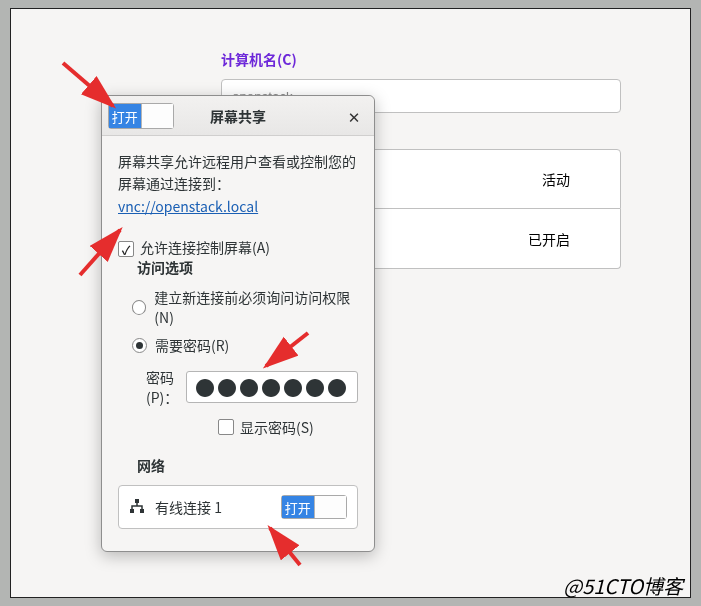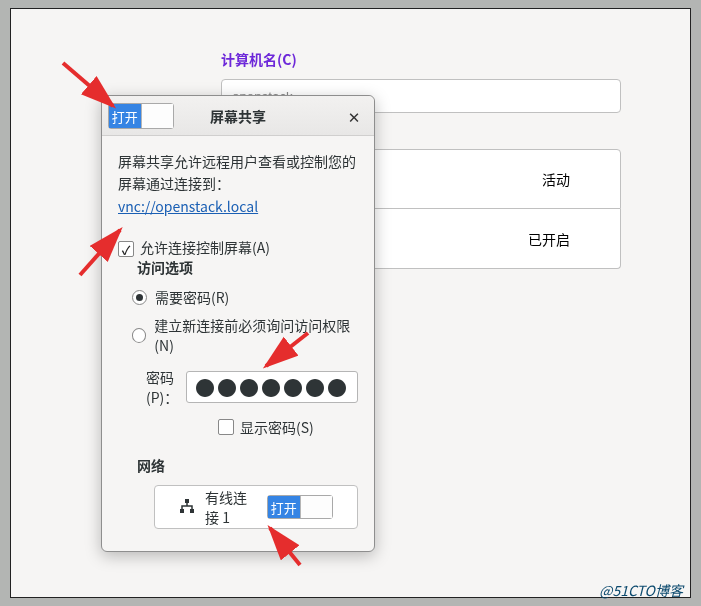--- a/index.html
+++ b/index.html
@@ -80,30 +80,30 @@
     .chk-row { display:flex; align-items:flex-end; gap:6px; margin-bottom:0;}
     .chk { width:16px;height:16px;border:1px solid #888;border-radius:2px;background:#fff;display:flex;align-items:center;justify-content:center;font-size:12px;}
     .chk.checked::after{content:"✓";color:#222;font-weight:bold;}
     .section-title { font-weight: bold; margin-bottom:10px;margin-left:19px;}
     .radio-row { display:flex; align-items:center; gap:8px; margin:8px 0 8px 14px;}
     .radio { width:15px;height:15px;border:1px solid #888;border-radius:50%;background:#fff;position:relative;}
     .radio.checked::after{content:"";position:absolute;inset:3px;border-radius:50%;background:#2e3436;}
     .pwd-row { display:flex; align-items:center; margin:12px 0 10px 28px;}
     .pwd-input { flex:1; height:32px; border:1px solid #b5b5b5; border-radius:3px; background:#fff; padding:0 8px; font-size:20px; letter-spacing:2px; display:flex;align-items:center;}
     .showpwd-row { display:flex; align-items:center; gap:6px; margin-left:100px; margin-bottom:18px;}
-    .net-box { border:1px solid #c0c0c0; border-radius:4px; background:#fff; height:44px; margin-top:8px; display:flex; align-items:center; padding:0 24px; gap:10px;margin-left:36px;}
+    .net-box { border:1px solid #c0c0c0; border-radius:4px; background:#fff; height:44px; margin-top:8px; display:flex; align-items:center; padding:0 10px; gap:10px;}
     .net-icon { font-size:16px; }
     .net-name { flex:1; }
     .mini-toggle { width:66px; height:24px; border:1px solid #a9a9a9; border-radius:3px; display:flex; font-size:13px; cursor:pointer;}
     .mini-toggle .on{flex:1;background:#3584e4;color:#fff;display:flex;align-items:center;justify-content:center;}
     .mini-toggle .track{flex:1;background:#fdfdfd;border-left:1px solid #b5b5b5;}
 
     .arrow { position:absolute; pointer-events:none; }
     .arrow svg { display:block; }
-    .watermark { position:absolute; right:18px; bottom:6px; color:#0c4a6e; font-size:14px; font-style:italic;}
+    .watermark { position:absolute; right:18px; bottom:6px; color:#000000; font-size:20px; font-style:italic;}
   </style>
 </head>
 <body>
 
 <div class="page-bg">
   <div class="computer-name-label">计算机名(C)</div>
   <input class="computer-name-input" readonly="" value="openstack" style="">
   <div class="bg-row top">
     <span>活动</span>
   </div>
@@ -125,26 +125,26 @@
     <div class="desc">
       <span>屏幕共享允许远程用户查看或控制您的屏幕通过连接到：</span>
       <a href="#">vnc://openstack.local</a>
     </div>
     <div class="chk-row">
       <span class="chk checked"></span>
       <span>允许连接控制屏幕(A)</span>
     </div>
     <div class="section-title">访问选项</div>
     <div class="radio-row">
+      <span class="radio"></span>
+      <span>建立新连接前必须询问访问权限(N)</span>
+    </div>
+    <div class="radio-row">
       <span class="radio checked"></span>
       <span>需要密码(R)</span>
-    </div>
-    <div class="radio-row">
-      <span class="radio"></span>
-      <span>建立新连接前必须询问访问权限(N)</span>
     </div>
     <div class="pwd-row">
       <span>密码(P)：</span>
       <div class="pwd-input">
           <span>●●●●●●●</span>
         </div>
     </div>
     <div class="showpwd-row">
       <span class="chk"></span>
       <span>显示密码(S)</span>

